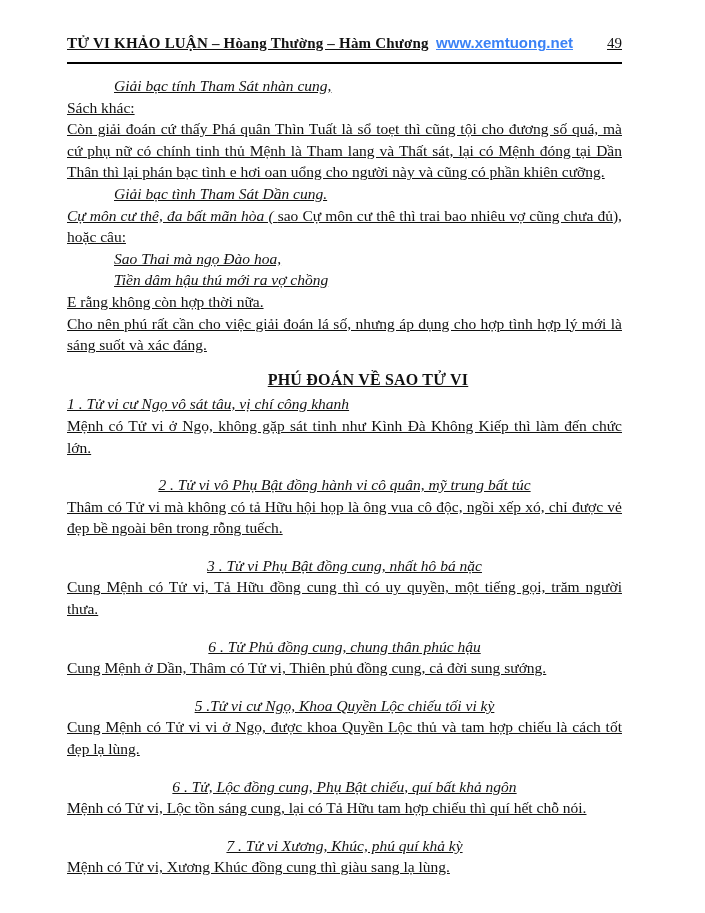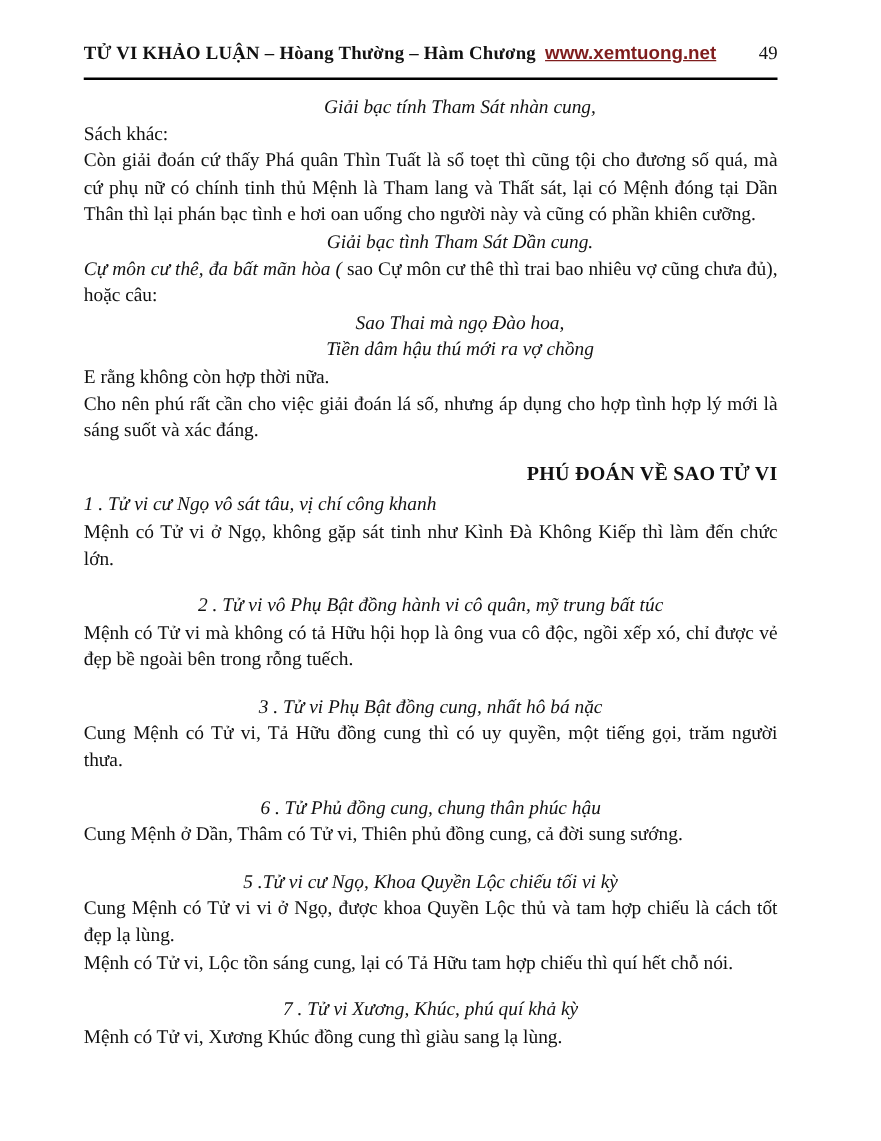--- a/index.html
+++ b/index.html
@@ -13,20 +13,21 @@
     overflow: hidden;
     font-family: "Liberation Serif", "DejaVu Serif", serif;
     color: #111111;
   }
   .page {
     width: 689px;
     height: 913px;
     background: #ffffff;
     box-sizing: border-box;
     padding: 33px 67px 0 67px;
+    text-decoration: underline;
   }
   .page-header {
     display: flex;
     align-items: baseline;
     font-size: 15px;
     line-height: 20px;
     white-space: nowrap;
   }
   .header-title {
     flex: 1 1 auto;
@@ -53,76 +54,77 @@
     line-height: 21.6px;
     text-align: justify;
   }
   .doc-body p {
     margin: 0;
     padding: 0;
   }
   .blk.quote {
     padding-left: 47px;
     font-style: italic;
-    text-align: center;
+    text-align: left;
   }
   .blk.caption {
     font-style: italic;
     text-align: left;
   }
   .blk.heading {
     padding-left: 47px;
     font-weight: bold;
     font-style: normal;
     font-size: 16px;
     letter-spacing: 0.2px;
     margin-top: 13px !important;
     margin-bottom: 3px !important;
-    text-align: right;
+    text-align: center;
   }
   .blk.gap {
     margin-top: 16px;
     text-align: center;
   }
   .it {
     font-style: italic;
   }
 </style>
 </head>
 <body>
 
 <div class="page">
 
   <div class="page-header">
     <span class="header-title">TỬ VI KHẢO LUẬN – Hòang Thường – Hàm Chương</span>
-    <a class="header-url" style="color: #7f1d1d;">www.xemtuong.net</a>
+    <a class="header-url" style="color: #3b82f6;">www.xemtuong.net</a>
     <span class="header-page-number">49</span>
   </div>
 
   <hr class="header-rule">
 
   <div class="doc-body">
       <p class="blk quote">Giải bạc tính Tham Sát nhàn cung,</p>
       <p class="blk plain">Sách khác:</p>
       <p class="blk plain">Còn giải đoán cứ thấy Phá quân Thìn Tuất là sổ toẹt thì cũng tội cho đương số quá, mà cứ phụ nữ có chính tinh thủ Mệnh là Tham lang và Thất sát, lại có Mệnh đóng tại Dần Thân thì lại phán bạc tình e hơi oan uổng cho người này và cũng có phần khiên cưỡng.</p>
       <p class="blk quote">Giải bạc tình Tham Sát Dần cung.</p>
       <p class="blk plain"><span class="it"> Cự môn cư thê, đa bất mãn hòa ( </span><span>sao Cự môn cư thê thì trai bao nhiêu vợ cũng chưa đủ), hoặc câu:</span></p>
       <p class="blk quote">Sao Thai mà ngọ Đào hoa,</p>
       <p class="blk quote">Tiền dâm hậu thú mới ra vợ chồng</p>
       <p class="blk plain">E rằng không còn hợp thời nữa.</p>
       <p class="blk plain">Cho nên phú rất cần cho việc giải đoán lá số, nhưng áp dụng cho hợp tình hợp lý mới là sáng suốt và xác đáng.</p>
       <p class="blk heading">PHÚ ĐOÁN VỀ SAO TỬ VI</p>
       <p class="blk caption">1 . Tử vi cư Ngọ vô sát tâu, vị chí công khanh</p>
       <p class="blk plain">Mệnh có Tử vi ở Ngọ, không gặp sát tinh như Kình Đà Không Kiếp thì làm đến chức lớn.</p>
       <p class="blk caption gap">2 . Tử vi vô Phụ Bật đồng hành vi cô quân, mỹ trung bất túc</p>
-      <p class="blk plain">Mệnh có Tử vi mà không có tả Hữu hội họp là ông vua cô độc, ngồi xếp xó, chỉ được vẻ đẹp bề ngoài bên trong rỗng tuếch.</p>
+      <p class="blk plain">Thâm có Tử vi mà không có tả Hữu hội họp là ông vua cô độc, ngồi xếp xó, chỉ được vẻ đẹp bề ngoài bên trong rỗng tuếch.</p>
       <p class="blk caption gap">3 . Tử vi Phụ Bật đồng cung, nhất hô bá nặc</p>
       <p class="blk plain">Cung Mệnh có Tử vi, Tả Hữu đồng cung thì có uy quyền, một tiếng gọi, trăm người thưa.</p>
       <p class="blk caption gap">6 . Tử Phủ đồng cung, chung thân phúc hậu</p>
       <p class="blk plain">Cung Mệnh ở Dần, Thâm có Tử vi, Thiên phủ đồng cung, cả đời sung sướng.</p>
       <p class="blk caption gap">5 .Tử vi cư Ngọ, Khoa Quyền Lộc chiếu tối vi kỳ</p>
       <p class="blk plain">Cung Mệnh có Tử vi vi ở Ngọ, được khoa Quyền Lộc thủ và tam hợp chiếu là cách tốt đẹp lạ lùng.</p>
+      <p class="blk caption gap">6 . Tử, Lộc đồng cung, Phụ Bật chiếu, quí bất khả ngôn</p>
       <p class="blk plain">Mệnh có Tử vi, Lộc tồn sáng cung, lại có  Tả Hữu tam hợp chiếu thì quí hết chỗ nói.</p>
       <p class="blk caption gap">7 . Tử vi Xương, Khúc,  phú quí khả kỳ</p>
       <p class="blk plain">Mệnh có Tử vi, Xương  Khúc đồng cung thì giàu sang lạ lùng.</p>
     </div>
 
 </div>
 
 </body></html>

